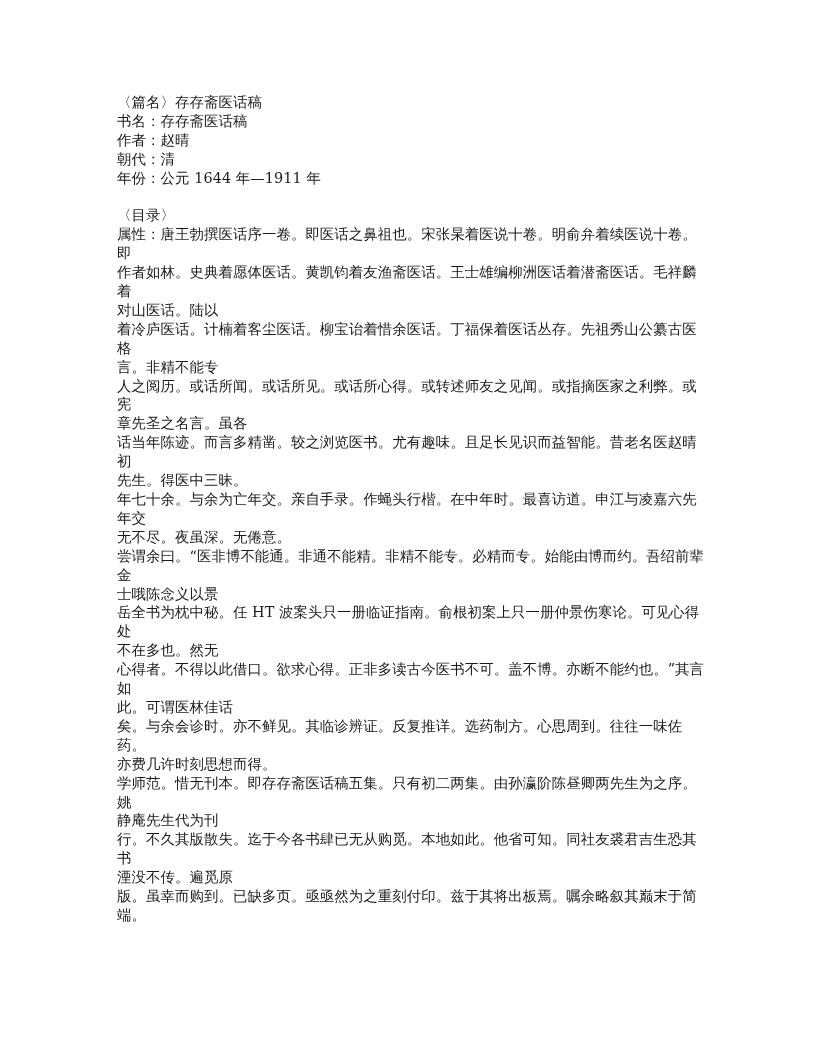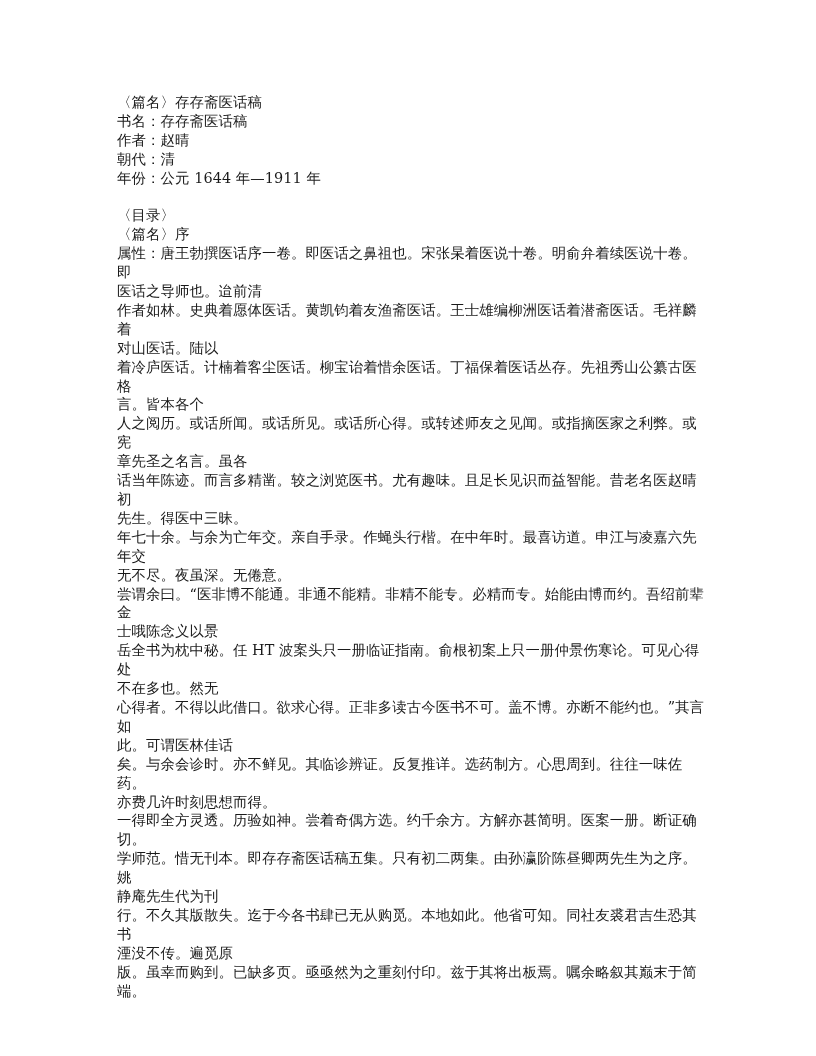--- a/index.html
+++ b/index.html
@@ -44,42 +44,39 @@
     <span class="line">书名：存存斋医话稿</span>
     <span class="line">作者：赵晴</span>
     <span class="line">朝代：清</span>
     <span class="line">年份：公元 1644 年—1911 年</span>
   </div>
 
   <span class="blank"></span>
 
   <div>
     <span class="line">〈目录〉</span>
-    <span class="line">〈篇名〉序</span>
     <span class="line">属性：唐王勃撰医话序一卷。即医话之鼻祖也。宋张杲着医说十卷。明俞弁着续医说十卷。即</span>
-    <span class="line">医话之导师也。迨前清</span>
     <span class="line">作者如林。史典着愿体医话。黄凯钧着友渔斋医话。王士雄编柳洲医话着潜斋医话。毛祥麟着</span>
     <span class="line">对山医话。陆以</span>
     <span class="line">着冷庐医话。计楠着客尘医话。柳宝诒着惜余医话。丁福保着医话丛存。先祖秀山公纂古医格</span>
-    <span class="line">言。皆本各个</span>
+    <span class="line">言。非精不能专</span>
     <span class="line">人之阅历。或话所闻。或话所见。或话所心得。或转述师友之见闻。或指摘医家之利弊。或宪</span>
     <span class="line">章先圣之名言。虽各</span>
     <span class="line">话当年陈迹。而言多精凿。较之浏览医书。尤有趣味。且足长见识而益智能。昔老名医赵晴初</span>
     <span class="line">先生。得医中三昧。</span>
     <span class="line">年七十余。与余为亡年交。亲自手录。作蝇头行楷。在中年时。最喜访道。申江与凌嘉六先年交</span>
     <span class="line">无不尽。夜虽深。无倦意。</span>
     <span class="line">尝谓余曰。“医非博不能通。非通不能精。非精不能专。必精而专。始能由博而约。吾绍前辈金</span>
     <span class="line">士哦陈念义以景</span>
     <span class="line">岳全书为枕中秘。任 HT 波案头只一册临证指南。俞根初案上只一册仲景伤寒论。可见心得处</span>
     <span class="line">不在多也。然无</span>
     <span class="line">心得者。不得以此借口。欲求心得。正非多读古今医书不可。盖不博。亦断不能约也。”其言如</span>
     <span class="line">此。可谓医林佳话</span>
     <span class="line">矣。与余会诊时。亦不鲜见。其临诊辨证。反复推详。选药制方。心思周到。往往一味佐药。</span>
     <span class="line">亦费几许时刻思想而得。</span>
-    <span class="line">一得即全方灵透。历验如神。尝着奇偶方选。约千余方。方解亦甚简明。医案一册。断证确切。</span>
     <span class="line">学师范。惜无刊本。即存存斋医话稿五集。只有初二两集。由孙瀛阶陈昼卿两先生为之序。姚</span>
     <span class="line">静庵先生代为刊</span>
     <span class="line">行。不久其版散失。迄于今各书肆已无从购觅。本地如此。他省可知。同社友裘君吉生恐其书</span>
     <span class="line">湮没不传。遍觅原</span>
     <span class="line">版。虽幸而购到。已缺多页。亟亟然为之重刻付印。兹于其将出板焉。嘱余略叙其巅末于简端。</span>
 
   </div>
 
 </div>
 

